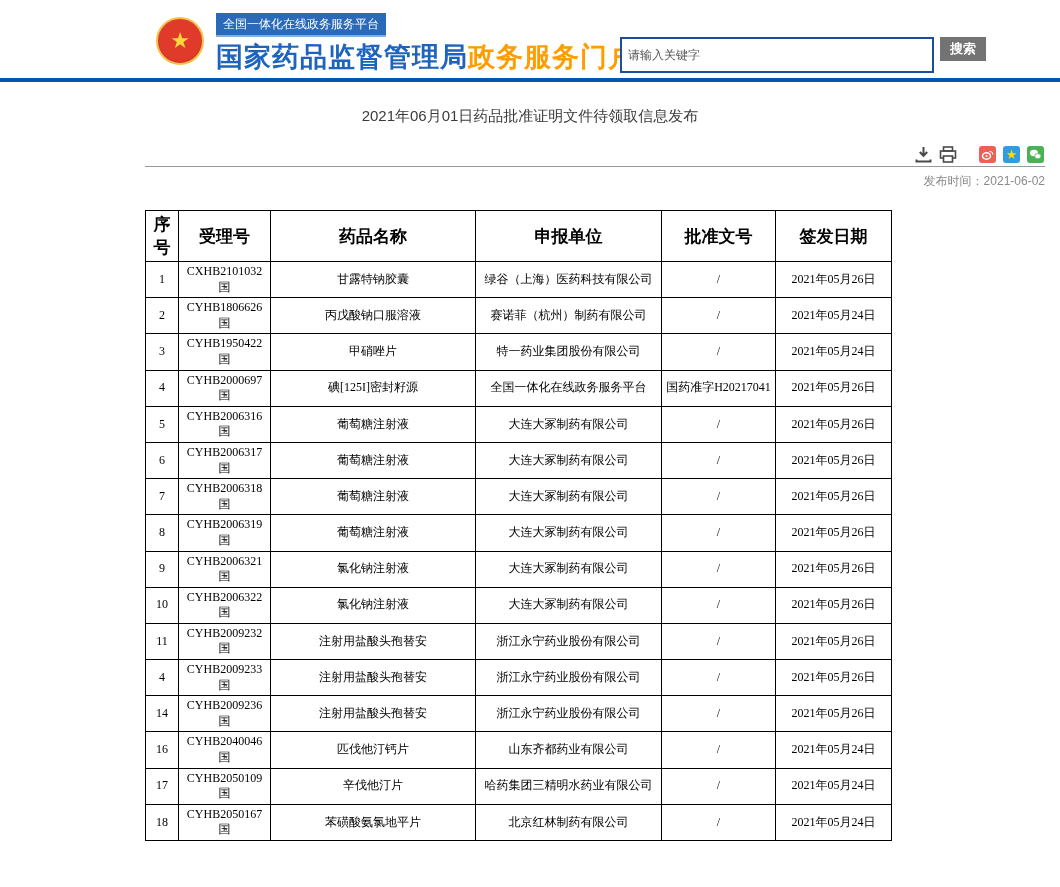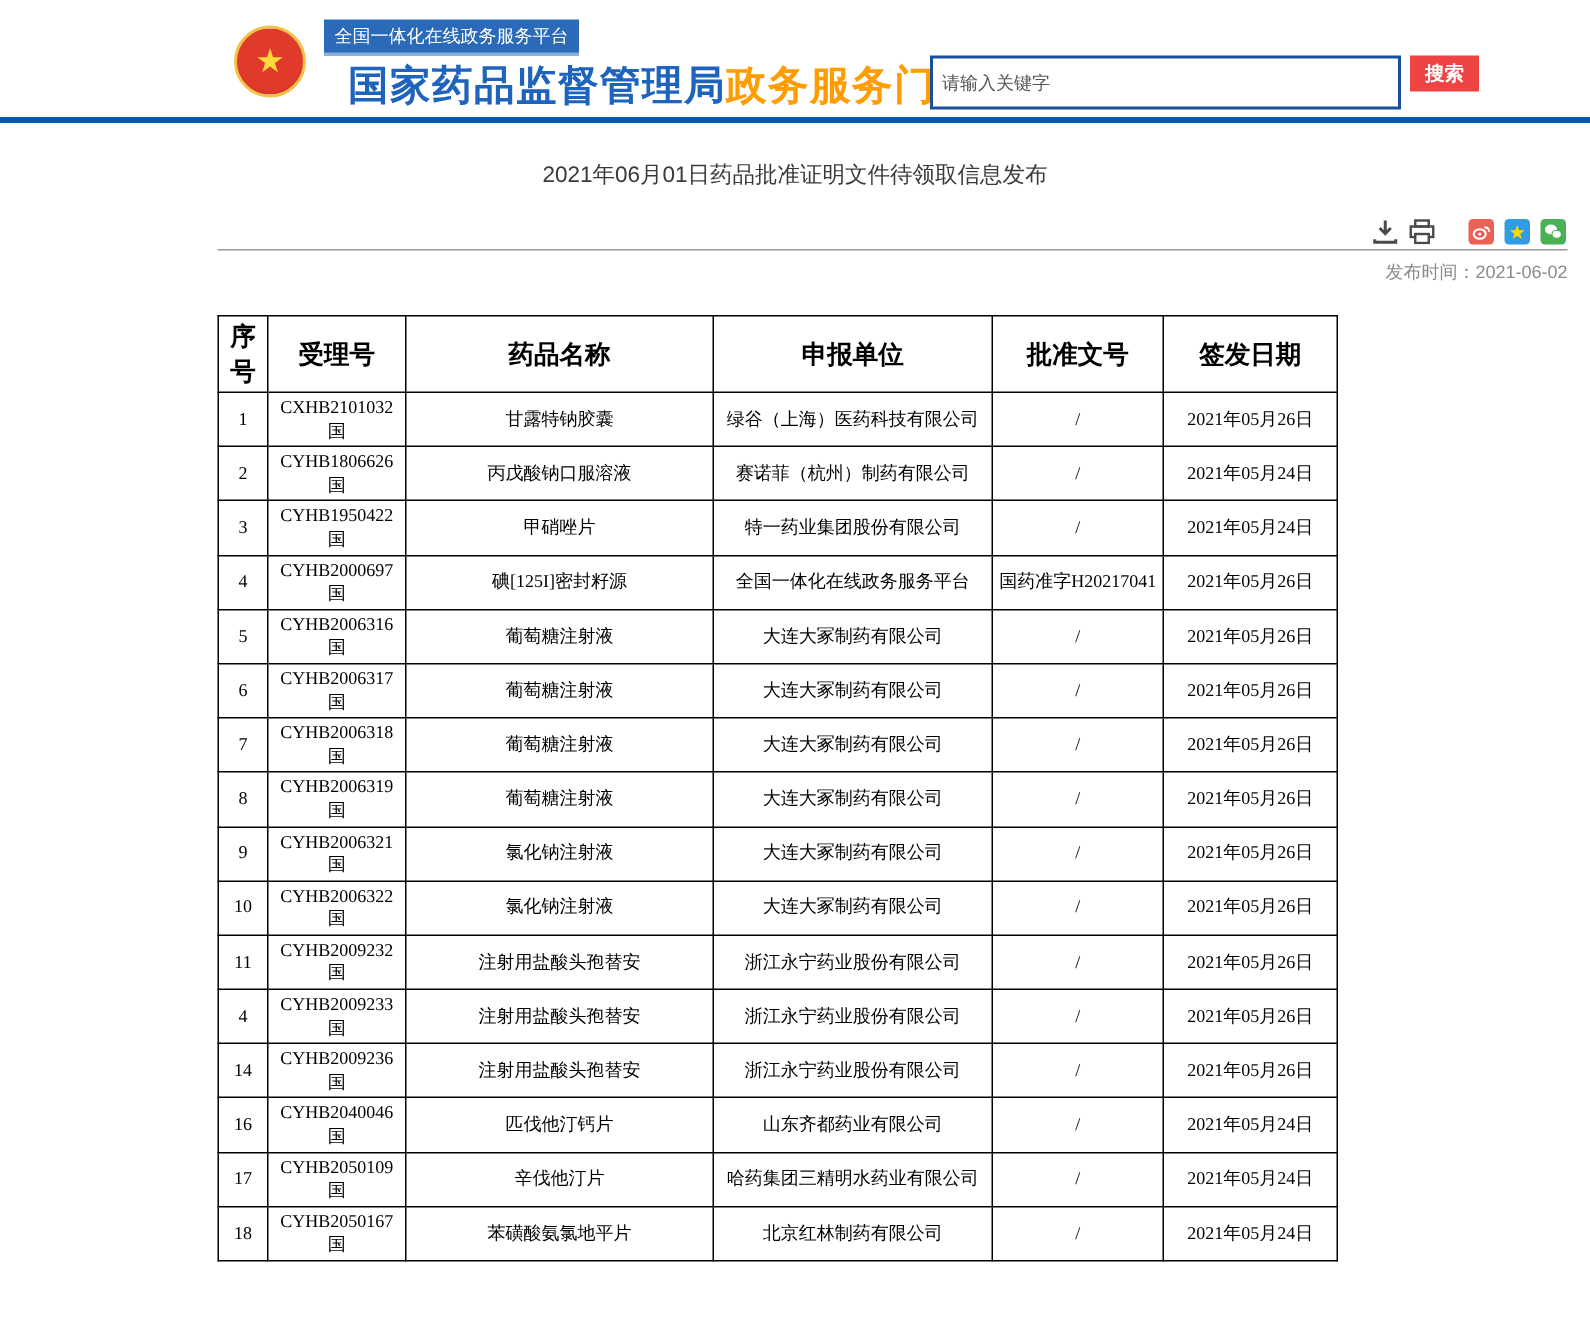--- a/index.html
+++ b/index.html
@@ -17,30 +17,30 @@
     border: 2px solid #f2c34a; color: #ffd83b;
     display: flex; align-items: center; justify-content: center;
     font-size: 22px; margin-top: 4px;
   }
   .brand-text { margin-left: 12px; }
   .platform-badge {
     display: inline-block; background: #2a6ab8; color: #fff;
     font-size: 12px; padding: 3px 7px 2px; border-bottom: 2px solid #86aed9;
   }
   .site-title { font-size: 27px; font-weight: bold; margin-top: 2px; letter-spacing: 1px; white-space: nowrap; }
-  .site-title .blue { color: #1e64bc; margin-left: 16px; }
+  .site-title .blue { color: #1e64bc; }
   .site-title .orange { color: #ff9c00; }
   .search-input {
     position: absolute; left: 620px; top: 37px; width: 314px; height: 36px;
     border: 2px solid #1b4f9e; font-size: 12px; padding: 16px 6px; color: #333; outline: none;
   }
   .search-input::placeholder { color: #555; }
   .search-btn {
     position: absolute; left: 940px; top: 37px; width: 46px; height: 24px;
-    background: #ef4444; border: none; color: #fff; font-size: 13px; font-weight: bold; cursor: pointer;
+    background: #737373; border: none; color: #fff; font-size: 13px; font-weight: bold; cursor: pointer;
   }
   .blue-bar { position: absolute; top: 78px; left: 0; width: 1060px; height: 4px; background: #0057b0; }
   
   .article-title {
     position: absolute; top: 107px; left: 0; width: 1060px;
     text-align: center; font-size: 15px; color: #3a3a3a;
   }
   .actions { position: absolute; top: 145px; right: 16px; display: flex; align-items: center; gap: 7px; }
   .actions .gap { width: 8px; }
   .icon-btn { width: 18px; height: 18px; cursor: pointer; display: inline-flex; align-items: center; justify-content: center; }

